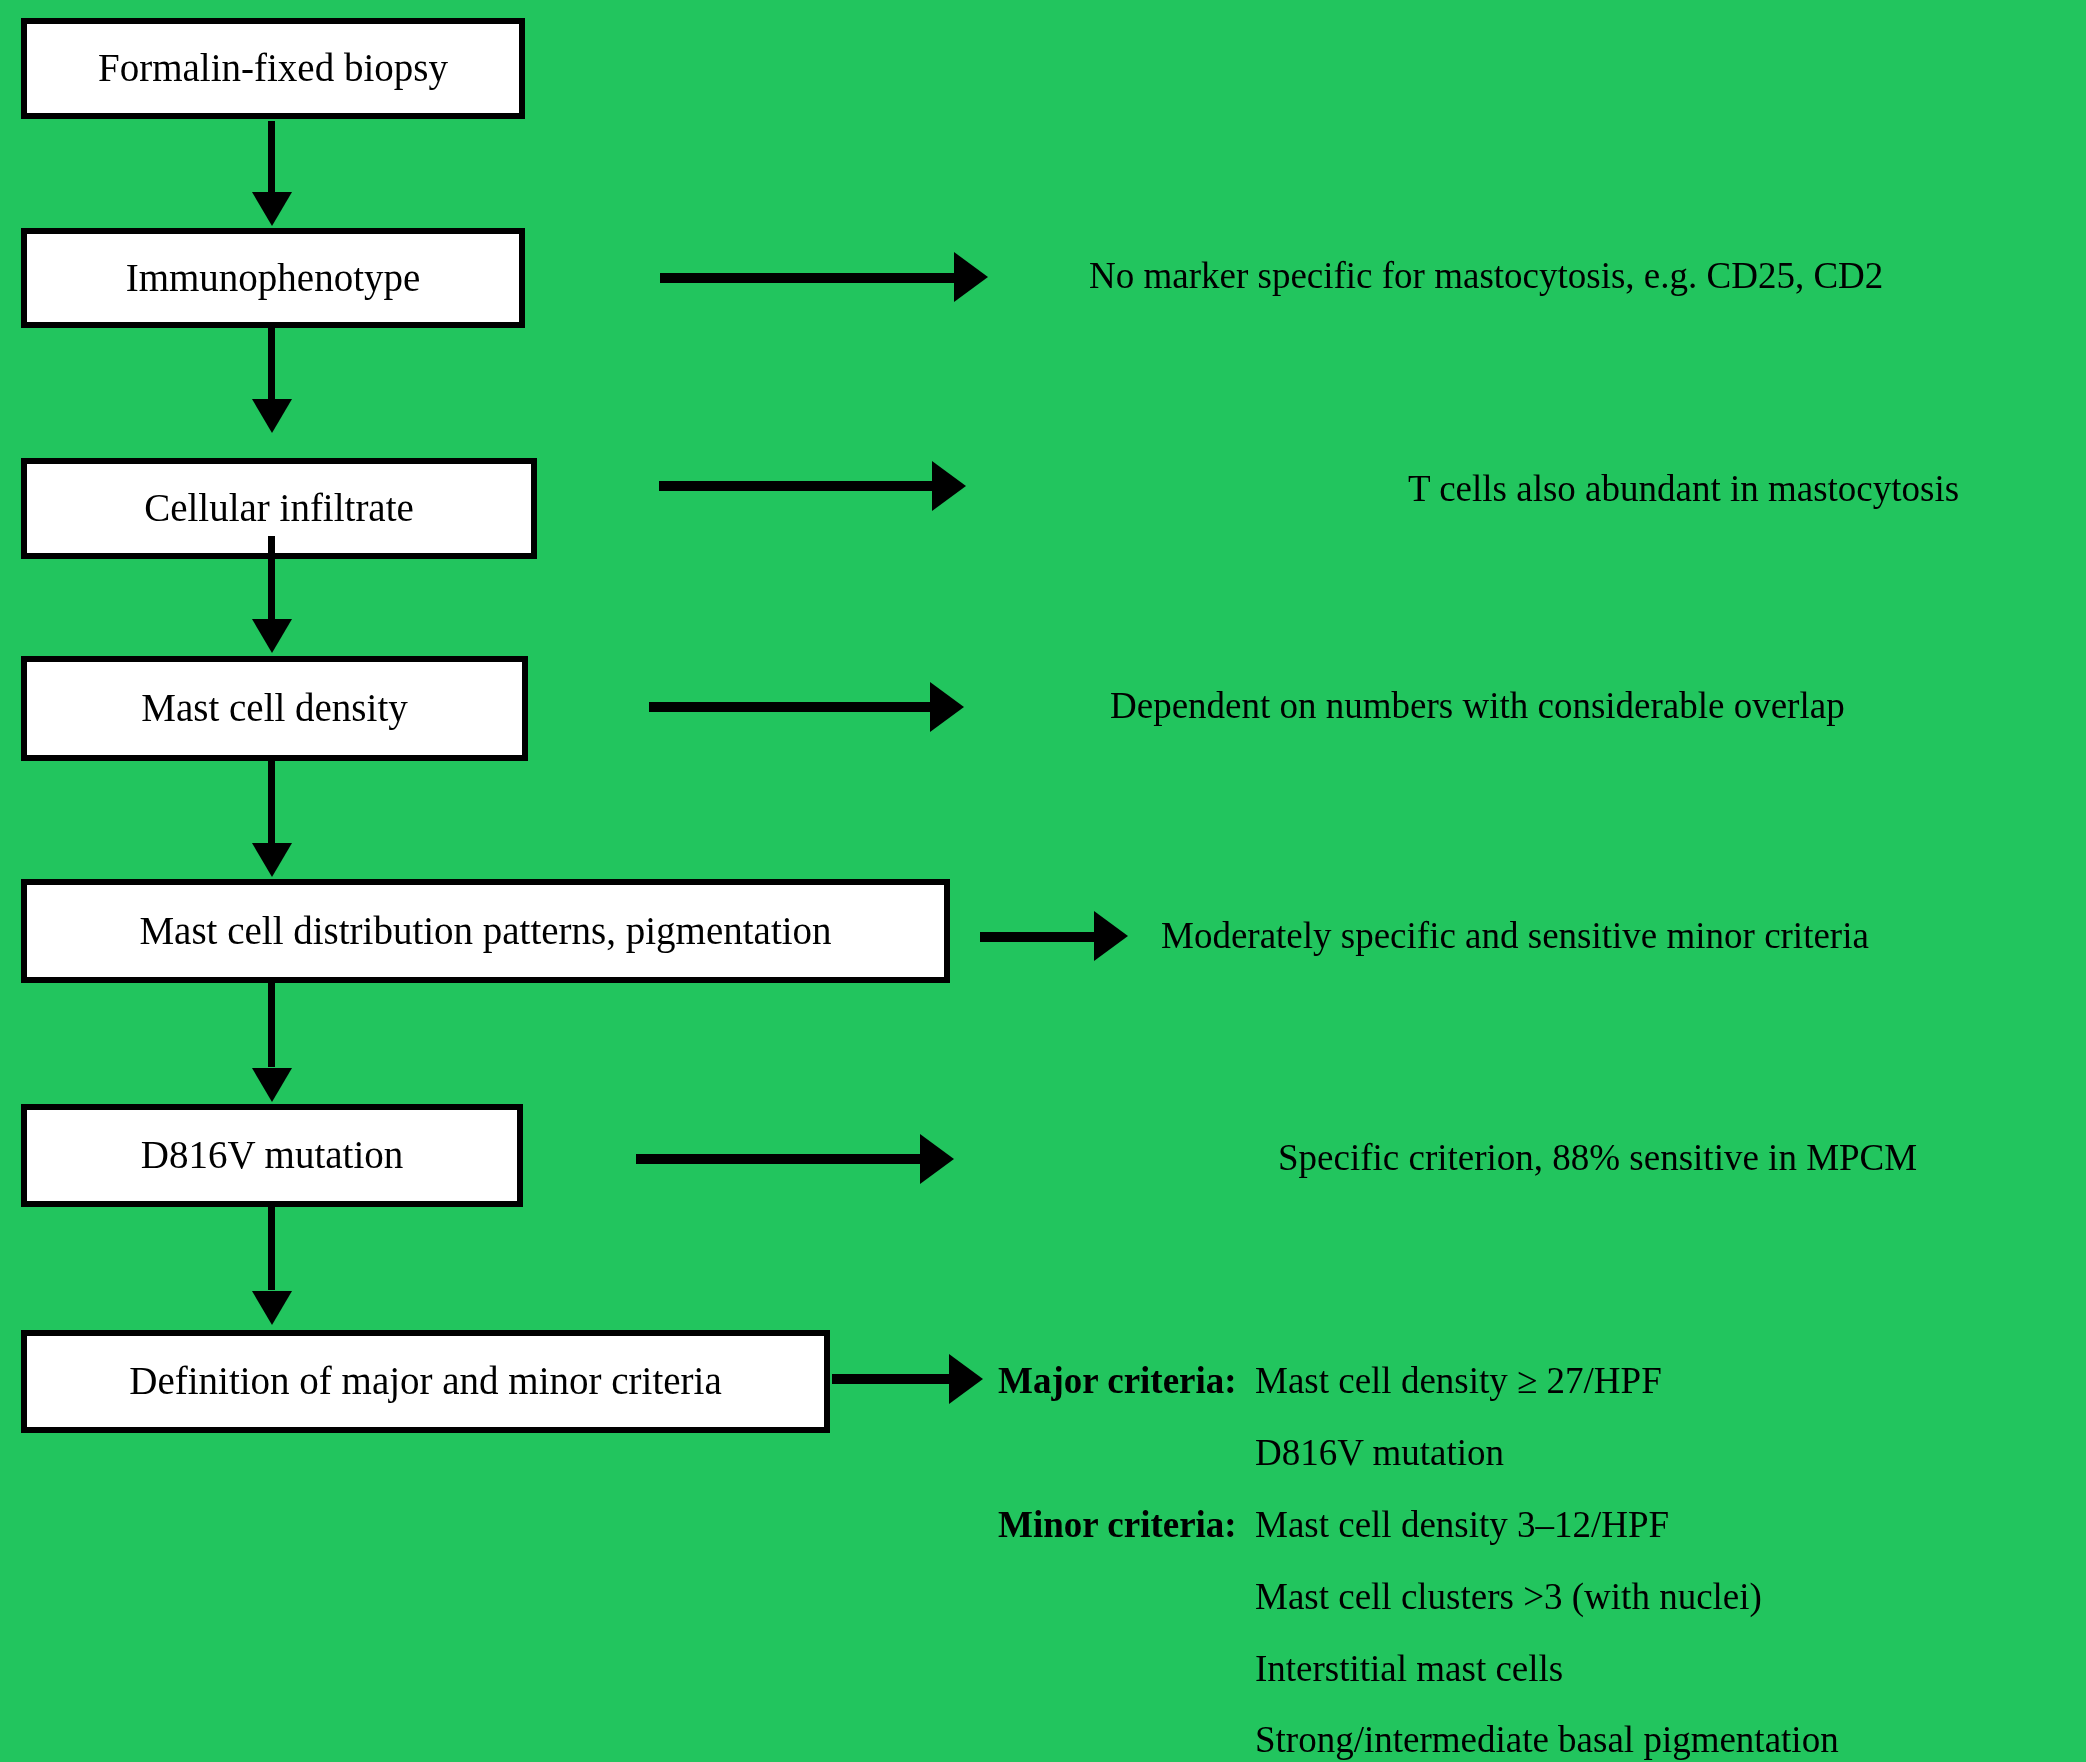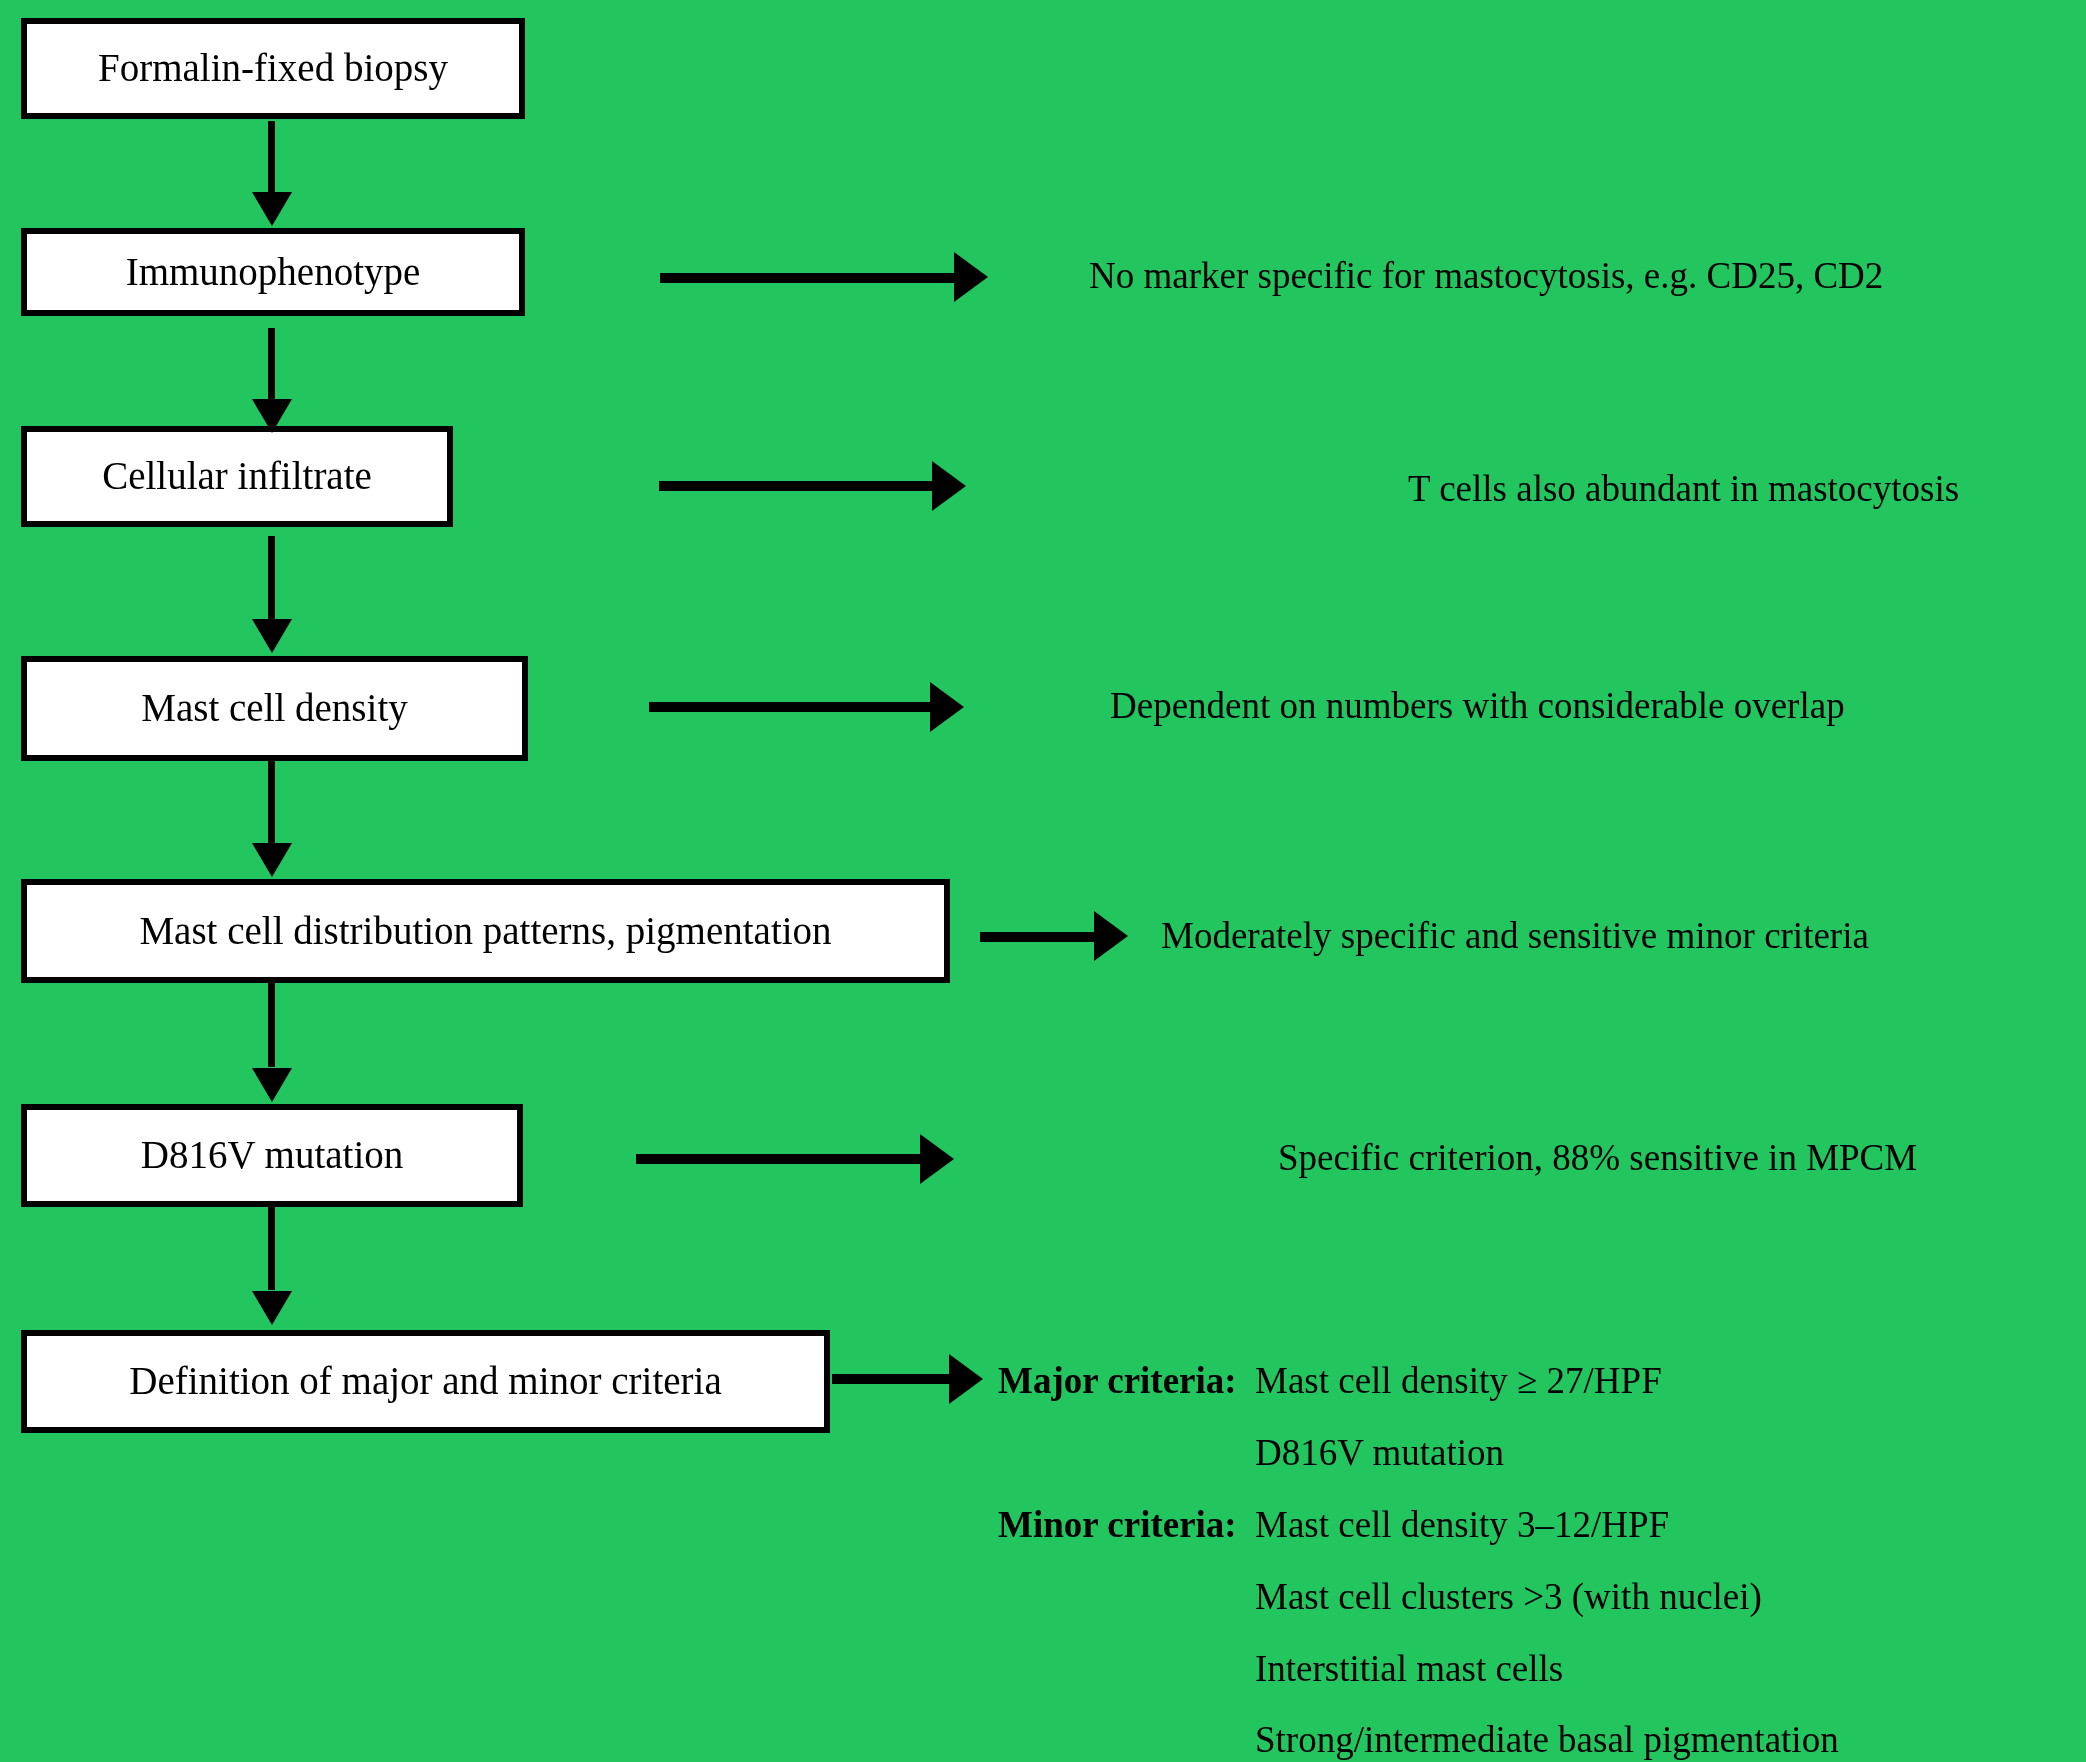--- a/index.html
+++ b/index.html
@@ -68,25 +68,25 @@
 </style>
 </head>
 <body>
 
 <div class="canvas">
 
   <div class="box" style="left:21px; top:18px; width:504px; height:101px">
     <span>Formalin-fixed biopsy</span>
   </div>
 
-  <div class="box" style="left:21px; top:228px; width:504px; height:88px">
+  <div class="box" style="left:21px; top:228px; width:504px; height:100px">
     <span>Immunophenotype</span>
   </div>
 
-  <div class="box" style="left:21px; top:426px; width:432px; height:101px">
+  <div class="box" style="left:21px; top:458px; width:516px; height:101px">
     <span>Cellular infiltrate</span>
   </div>
 
   <div class="box" style="left:21px; top:879px; width:929px; height:104px">
     <span>Mast cell distribution patterns, pigmentation</span>
   </div>
 
   <div class="box" style="left:21px; top:656px; width:507px; height:105px">
     <span>Mast cell density</span>
   </div>

